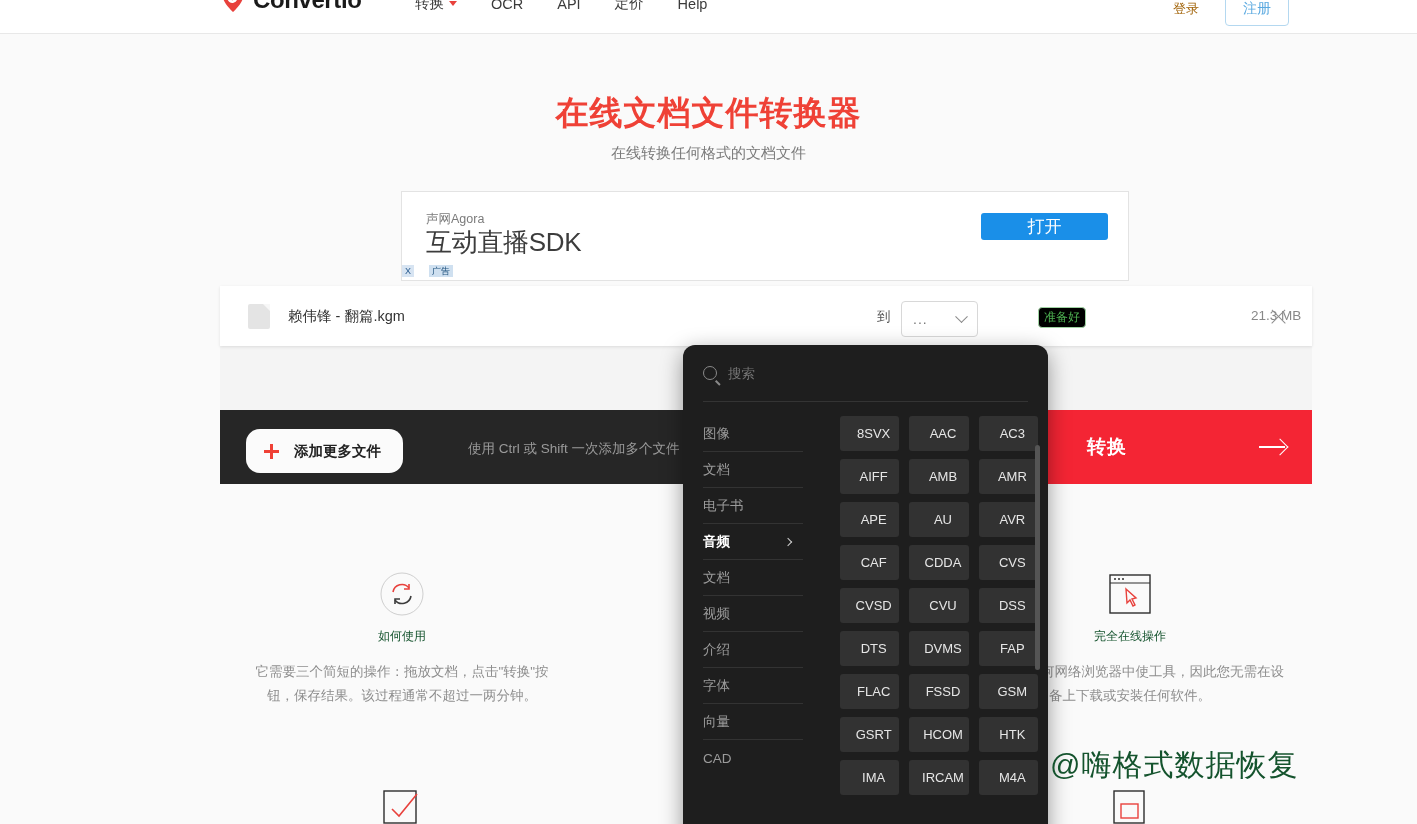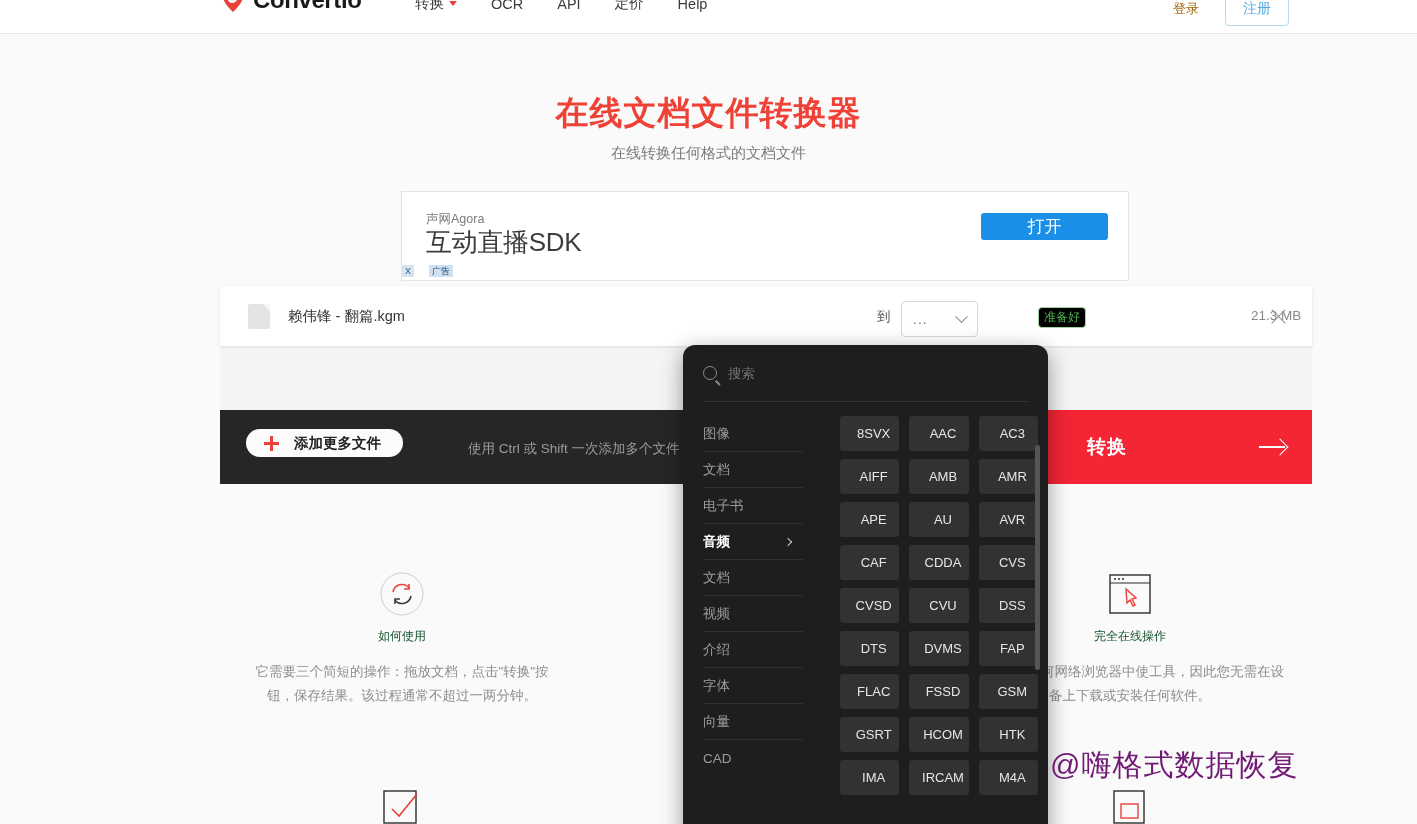--- a/index.html
+++ b/index.html
@@ -108,21 +108,21 @@
 
   
   .actionbar {
     position: absolute; left: 220px; top: 410px;
     width: 1092px; height: 74px;
     background: #262626;
     display: flex; align-items: center;
   }
   .addmore {
     position: absolute; left: 26px; top: 19px;
-    height: 28px; background: #fbfbfb; border-radius: 14px;
+    height: 44px; background: #fbfbfb; border-radius: 14px;
     display: flex; align-items: center; gap: 15px;
     padding: 0 22px 0 18px; cursor: pointer;
   }
   .plus { position: relative; width: 15px; height: 15px; }
   .plus:before, .plus:after { content:''; position: absolute; background: #ef4136; }
   .plus:before { left: 6px; top: 0; width: 3px; height: 15px; }
   .plus:after  { left: 0; top: 6px; width: 15px; height: 3px; }
   .addmore-label { font-size: 14.5px; color: #222; font-weight: bold; }
   .hint { position: absolute; left: 248px; top: 30px; font-size: 13.5px; color: #9a9a9a; }
   .convert-btn {
@@ -183,21 +183,21 @@
 
   
   .wm-zhihu {
     position: absolute; left: 942px; top: 735px;
     font-size: 45px; font-weight: bold; color: #ffffff;
     letter-spacing: 2px; z-index: 60;
     text-shadow: 0 0 2px rgba(0,0,0,0.12);
   }
   .wm-user {
     position: absolute; left: 1050px; top: 745px;
-    font-size: 30px; color: #701a75; letter-spacing: 1px; z-index: 60;
+    font-size: 30px; color: #14532d; letter-spacing: 1px; z-index: 60;
   }
 </style>
 </head>
 <body>
 
 <div id="root">
 
   <div class="header">
     <div class="logo-wrap">
       <span class="logo-mark">

